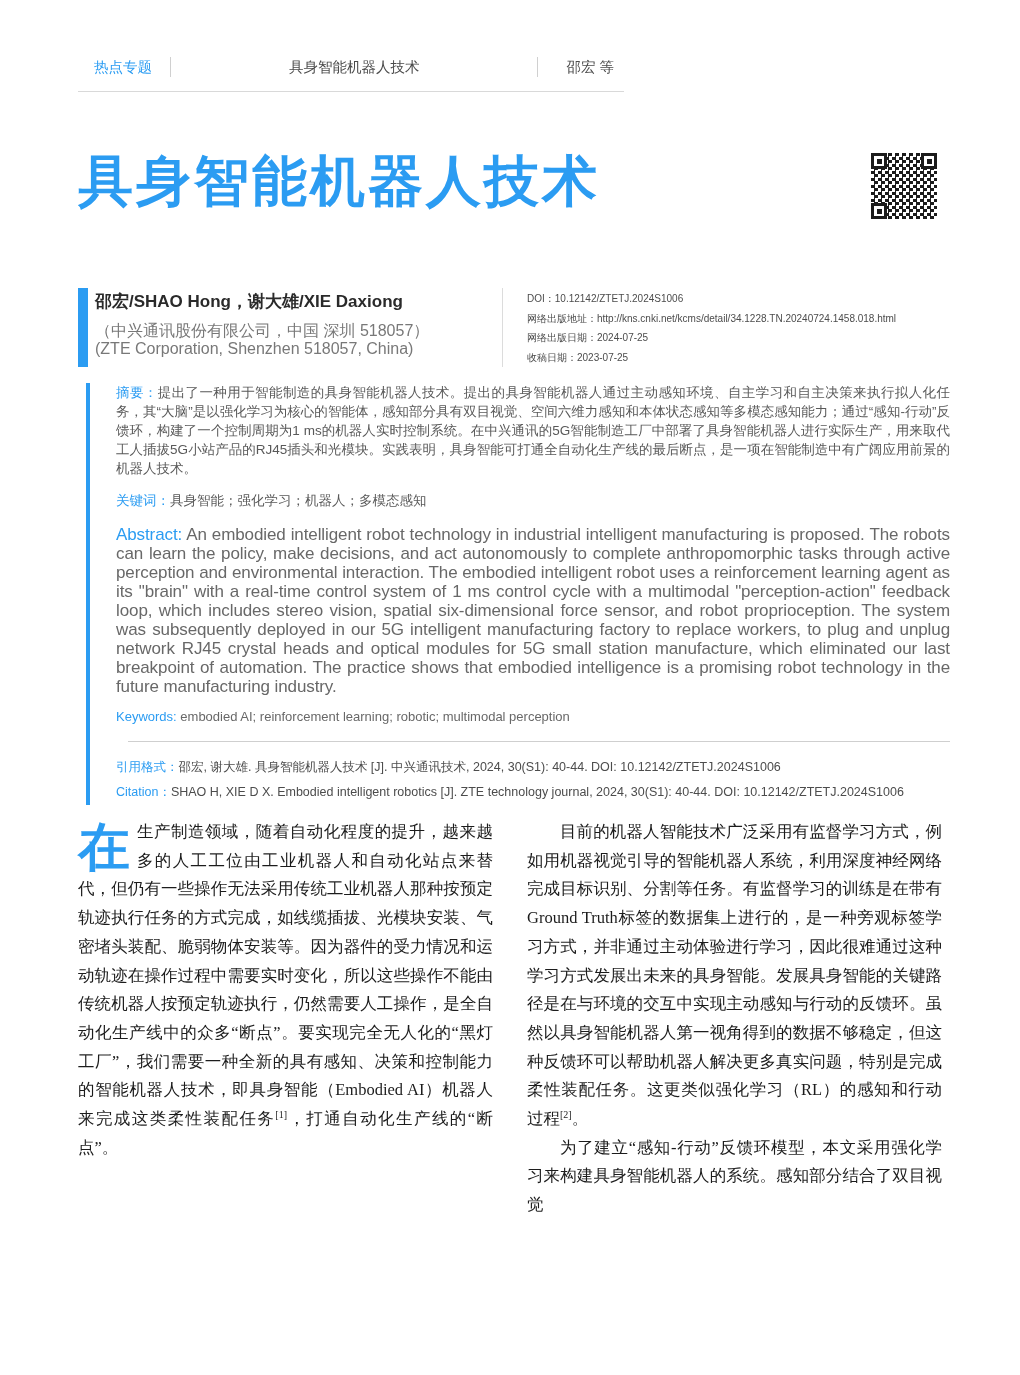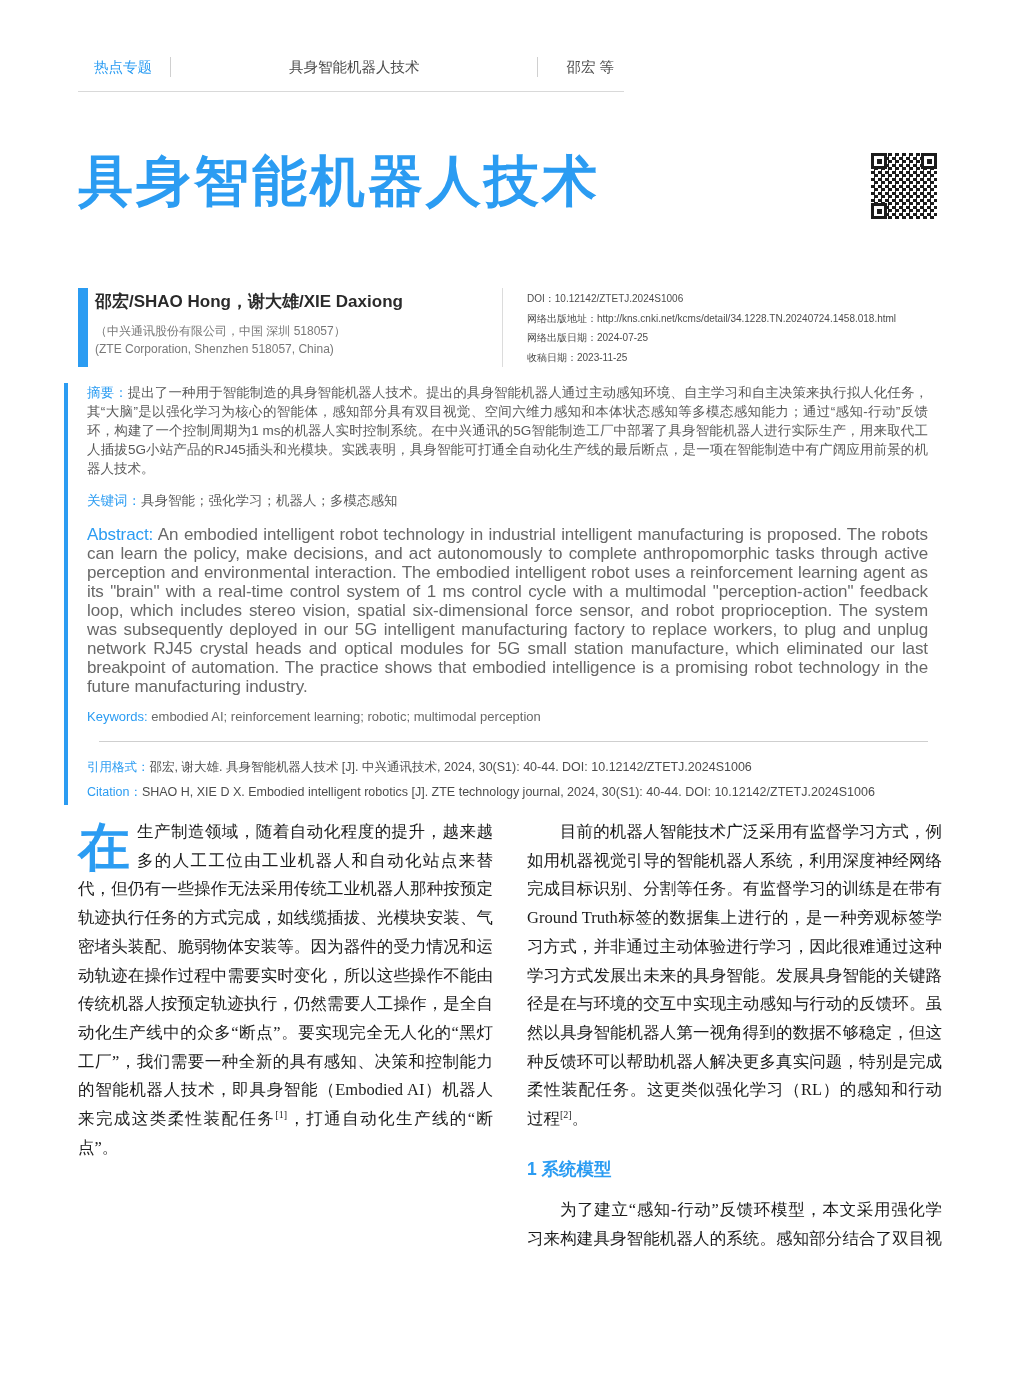--- a/index.html
+++ b/index.html
@@ -94,39 +94,39 @@
     flex: 0 0 10px;
     background: #2b9cf2;
   }
   .author-box .author-inner { padding: 2px 0 6px 7px; }
   .author-names {
     font-size: 17px;
     font-weight: 700;
     color: #2a2a2a;
     margin-bottom: 9px;
   }
-  .affil { font-size: 12px; color: #787878; line-height: 18px; }
+  .affil { font-size: 16px; color: #787878; line-height: 18px; }
   .pub-box {
     flex: 1 1 auto;
     border-left: 1px solid #dcdcdc;
     padding: 1px 0 0 24px;
   }
   .pub-box .pub-line {
     font-size: 10px;
     color: #4c4c4c;
     line-height: 19.5px;
     white-space: nowrap;
   }
   
   .abstract-block {
     position: absolute;
-    left: 64px; top: 383px;
+    left: 86px; top: 383px;
     width: 864px;
     border-left: 4px solid #2b9cf2;
-    padding-left: 19px;
+    padding-left: 26px;
   }
   .abstract-block p { text-align: justify; }
   .abs-zh {
     font-size: 13.5px;
     line-height: 19px;
     color: #595959;
   }
   .kw-zh {
     margin-top: 14px;
     font-size: 13.5px;
@@ -244,41 +244,40 @@
       <div class="author-inner">
         <div class="author-names">邵宏/SHAO Hong，谢大雄/XIE Daxiong</div>
         <div class="affil">（中兴通讯股份有限公司，中国 深圳 518057）</div>
         <div class="affil">(ZTE Corporation, Shenzhen 518057, China)</div>
       </div>
     </div>
     <div class="pub-box">
       <div class="pub-line">DOI：10.12142/ZTETJ.2024S1006</div>
       <div class="pub-line">网络出版地址：http://kns.cnki.net/kcms/detail/34.1228.TN.20240724.1458.018.html</div>
       <div class="pub-line">网络出版日期：2024-07-25</div>
-      <div class="pub-line">收稿日期：2023-11-25</div>
+      <div class="pub-line">收稿日期：2023-07-25</div>
     </div>
   </div>
 
   <div class="abstract-block">
     <p class="abs-zh"><span class="label">摘要：</span><span>提出了一种用于智能制造的具身智能机器人技术。提出的具身智能机器人通过主动感知环境、自主学习和自主决策来执行拟人化任务，其“大脑”是以强化学习为核心的智能体，感知部分具有双目视觉、空间六维力感知和本体状态感知等多模态感知能力；通过“感知-行动”反馈环，构建了一个控制周期为1 ms的机器人实时控制系统。在中兴通讯的5G智能制造工厂中部署了具身智能机器人进行实际生产，用来取代工人插拔5G小站产品的RJ45插头和光模块。实践表明，具身智能可打通全自动化生产线的最后断点，是一项在智能制造中有广阔应用前景的机器人技术。</span></p>
     <p class="kw-zh"><span class="label">关键词：</span><span>具身智能；强化学习；机器人；多模态感知</span></p>
     <p class="abs-en"><span class="label">Abstract:</span> <span>An embodied intelligent robot technology in industrial intelligent manufacturing is proposed. The robots can learn the policy, make decisions, and act autonomously to complete anthropomorphic tasks through active perception and environmental interaction. The embodied intelligent robot uses a reinforcement learning agent as its "brain" with a real-time control system of 1 ms control cycle with a multimodal "perception-action" feedback loop, which includes stereo vision, spatial six-dimensional force sensor, and robot proprioception. The system was subsequently deployed in our 5G intelligent manufacturing factory to replace workers, to plug and unplug network RJ45 crystal heads and optical modules for 5G small station manufacture, which eliminated our last breakpoint of automation. The practice shows that embodied intelligence is a promising robot technology in the future manufacturing industry.</span></p>
     <p class="kw-en"><span class="label">Keywords:</span> <span>embodied AI; reinforcement learning; robotic; multimodal perception</span></p>
     <hr class="cite-rule">
     <div class="cite-line"><span class="label">引用格式：</span><span>邵宏, 谢大雄. 具身智能机器人技术 [J]. 中兴通讯技术, 2024, 30(S1): 40-44. DOI: 10.12142/ZTETJ.2024S1006</span></div>
     <div class="cite-line"><span class="label">Citation：</span><span>SHAO H, XIE D X. Embodied intelligent robotics [J]. ZTE technology journal, 2024, 30(S1): 40-44. DOI: 10.12142/ZTETJ.2024S1006</span></div>
   </div>
 
   <div class="columns">
     <div class="col">
       <p><span class="dropcap">在</span><span>生产制造领域，随着自动化程度的提升，越来越多的人工工位由工业机器人和自动化站点来替代，但仍有一些操作无法采用传统工业机器人那种按预定轨迹执行任务的方式完成，如线缆插拔、光模块安装、气密堵头装配、脆弱物体安装等。因为器件的受力情况和运动轨迹在操作过程中需要实时变化，所以这些操作不能由传统机器人按预定轨迹执行，仍然需要人工操作，是全自动化生产线中的众多“断点”。要实现完全无人化的“黑灯工厂”，我们需要一种全新的具有感知、决策和控制能力的智能机器人技术，即具身智能（Embodied AI）机器人来完成这类柔性装配任务</span><sup class="ref">[1]</sup><span>，打通自动化生产线的“断点”。</span></p>
     </div>
     <div class="col">
       <p class="indent"><span>目前的机器人智能技术广泛采用有监督学习方式，例如用机器视觉引导的智能机器人系统，利用深度神经网络完成目标识别、分割等任务。有监督学习的训练是在带有Ground Truth标签的数据集上进行的，是一种旁观标签学习方式，并非通过主动体验进行学习，因此很难通过这种学习方式发展出未来的具身智能。发展具身智能的关键路径是在与环境的交互中实现主动感知与行动的反馈环。虽然以具身智能机器人第一视角得到的数据不够稳定，但这种反馈环可以帮助机器人解决更多真实问题，特别是完成柔性装配任务。这更类似强化学习（RL）的感知和行动过程</span><sup class="ref">[2]</sup><span>。</span></p>
-      <h2 class="section-heading">1 系统模型</h2>
       <p class="indent">为了建立“感知-行动”反馈环模型，本文采用强化学习来构建具身智能机器人的系统。感知部分结合了双目视觉</p>
     </div>
   </div>
 
   <div class="footer">
     <span class="page-num">40</span>
     <span class="footer-bar"></span>
     <span class="footer-info">
       <div>中兴通讯技术</div>
       <div class="issue">2024 年 7 月    第 30 卷 增刊 1    Jul. 2024    Vol. 30 S1</div>

